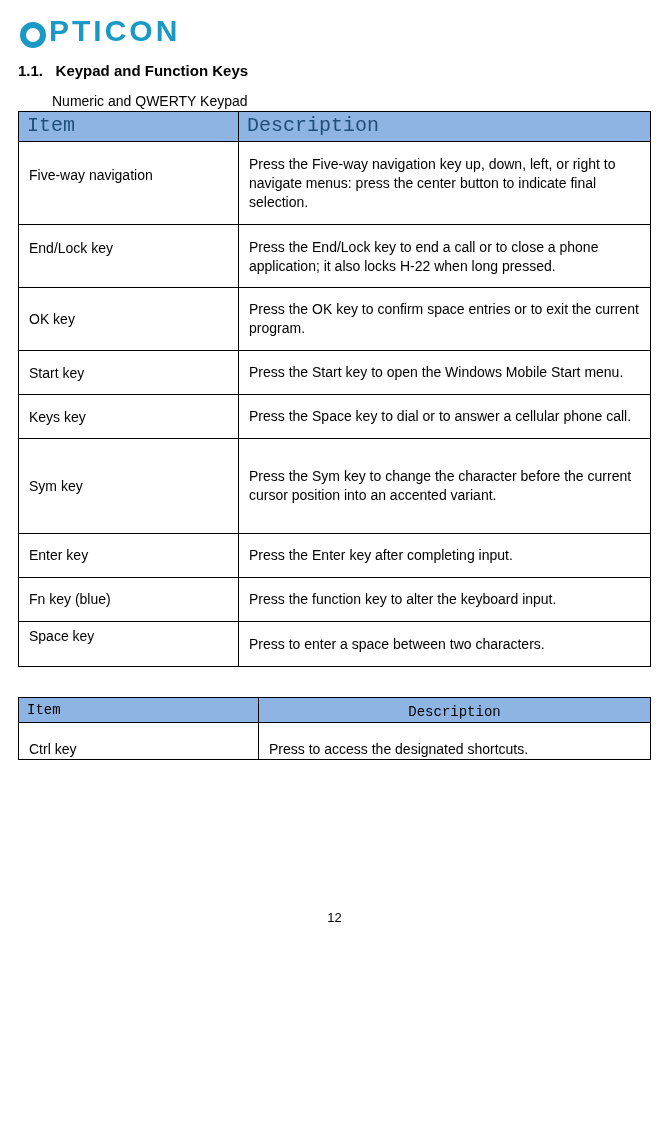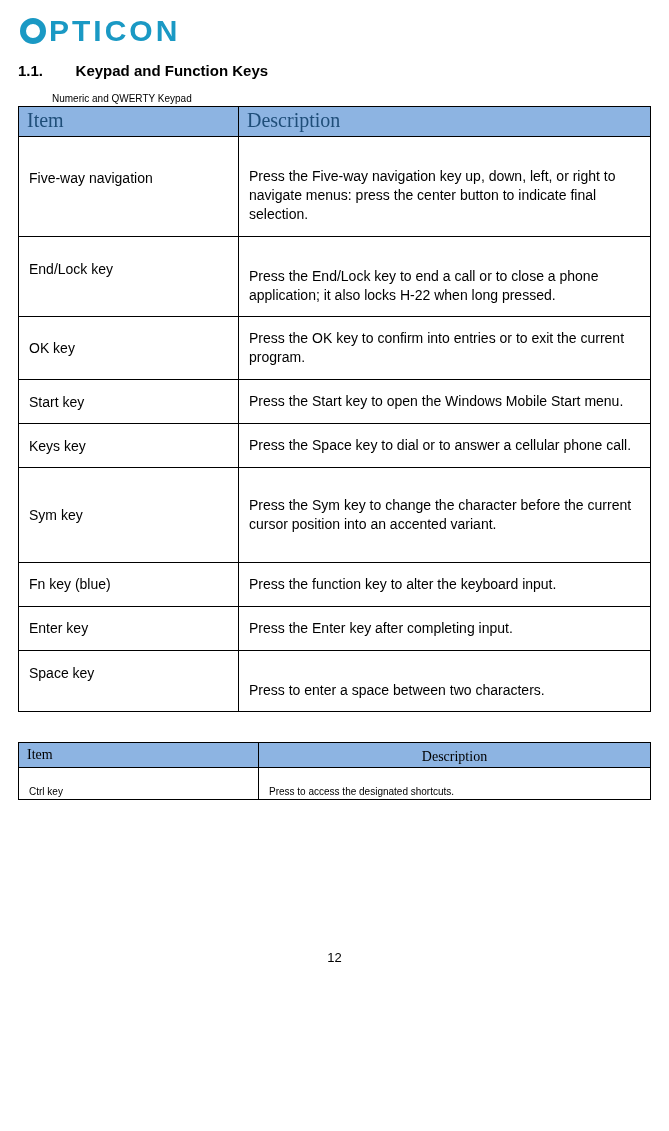--- a/index.html
+++ b/index.html
@@ -9,21 +9,21 @@
     width: 669px;
     font-family: Arial, Helvetica, sans-serif;
     color: #000;
     background: #fff;
   }
   .page {
     padding: 12px 18px 30px 18px;
   }
   .logo {
     display: flex;
-    align-items: center;
+    align-items: flex-end;
     gap: 3px;
     padding: 2px 0 14px 2px;
   }
   .logo-o {
     width: 26px; height: 26px;
     border: 6px solid #1a99c4;
     border-radius: 50%;
   }
   .logo-text {
     font-family: Arial, sans-serif;
@@ -31,67 +31,67 @@
     font-size: 30px;
     letter-spacing: 3px;
     color: #1a99c4;
   }
   .section-num {
     font-weight: bold;
     font-size: 15px;
     padding: 0 0 0 0;
     margin: 0 0 14px 0;
   }
-  .section-title { font-weight: bold; margin-left: 20px; }
+  .section-title { font-weight: bold; }
   .table-label {
-    font-size: 10px;
+    font-size: 14px;
     margin: 0 0 2px 34px;
   }
   table {
     width: 100%;
     border-collapse: collapse;
     table-layout: fixed;
   }
   th, td {
     border: 1px solid #000;
     vertical-align: middle;
     text-align: left;
   }
   th {
     background: #8db4e2;
-    font-family: Liberation Serif, serif;
+    font-family: Liberation Mono, monospace;
   }
   .t1 th {
     font-size: 20px;
     font-weight: 400;
     color: #1f4e79;
     padding: 2px 8px 4px 8px;
   }
   .t1 col.col-item { width: 220px; }
   .t1 td.item-cell {
     font-size: 14px;
     padding: 6px 8px 22px 10px;
   }
   .t1 td.desc-cell {
     font-size: 14px;
-    padding: 30px 8px 12px 10px;
+    padding: 13px 8px 12px 10px;
     line-height: 1.35;
   }
   .t1 tr.short td { padding-top: 12px; padding-bottom: 12px; }
   .t1 tr.tall td { padding-top: 28px; padding-bottom: 28px; }
   .t2 th {
     font-size: 14px;
     font-weight: 400;
     color: #000;
     padding: 2px 8px 2px 8px;
   }
   .t2 .desc-th { text-align: center; padding-top: 6px; }
   .t2 col.col-item { width: 240px; }
   .t2 td {
-    font-size: 10px;
+    font-size: 14px;
     padding: 18px 8px 2px 10px;
   }
   .spacer { height: 30px; }
   .page-num {
     text-align: center;
     font-size: 13px;
     padding-top: 150px;
   }
 </style>
 </head>
@@ -124,41 +124,41 @@
       <tr>
         <td class="item-cell">Five-way navigation</td>
         <td class="desc-cell">Press the Five-way navigation key up, down, left, or right to navigate menus: press the center button to indicate final selection.</td>
       </tr>
       <tr>
         <td class="item-cell">End/Lock key</td>
         <td class="desc-cell">Press the End/Lock key to end a call or to close a phone application; it also locks H-22 when long pressed.</td>
       </tr>
       <tr class="short">
         <td class="item-cell">OK key</td>
-        <td class="desc-cell">Press the OK key to confirm into entries or to exit the current program.</td>
+        <td class="desc-cell">Press the OK key to confirm space entries or to exit the current program.</td>
       </tr>
       <tr class="short">
         <td class="item-cell">Start key</td>
         <td class="desc-cell">Press the Start key to open the Windows Mobile Start menu.</td>
       </tr>
       <tr class="short">
         <td class="item-cell">Keys key</td>
         <td class="desc-cell">Press the Space key to dial or to answer a cellular phone call.</td>
       </tr>
       <tr class="tall">
         <td class="item-cell">Sym key</td>
         <td class="desc-cell">Press the Sym key to change the character before the current cursor position into an accented variant.</td>
       </tr>
       <tr class="short">
+        <td class="item-cell">Enter key</td>
+        <td class="desc-cell">Press the Enter key after completing input.</td>
+      </tr>
+      <tr class="short">
         <td class="item-cell">Fn key (blue)</td>
         <td class="desc-cell">Press the function key to alter the keyboard input.</td>
-      </tr>
-      <tr class="short">
-        <td class="item-cell">Enter key</td>
-        <td class="desc-cell">Press the Enter key after completing input.</td>
       </tr>
       <tr>
         <td class="item-cell">Space key</td>
         <td class="desc-cell">Press to enter a space between two characters.</td>
       </tr>
     </tbody>
   </table>
 
   <div class="spacer"></div>
 

